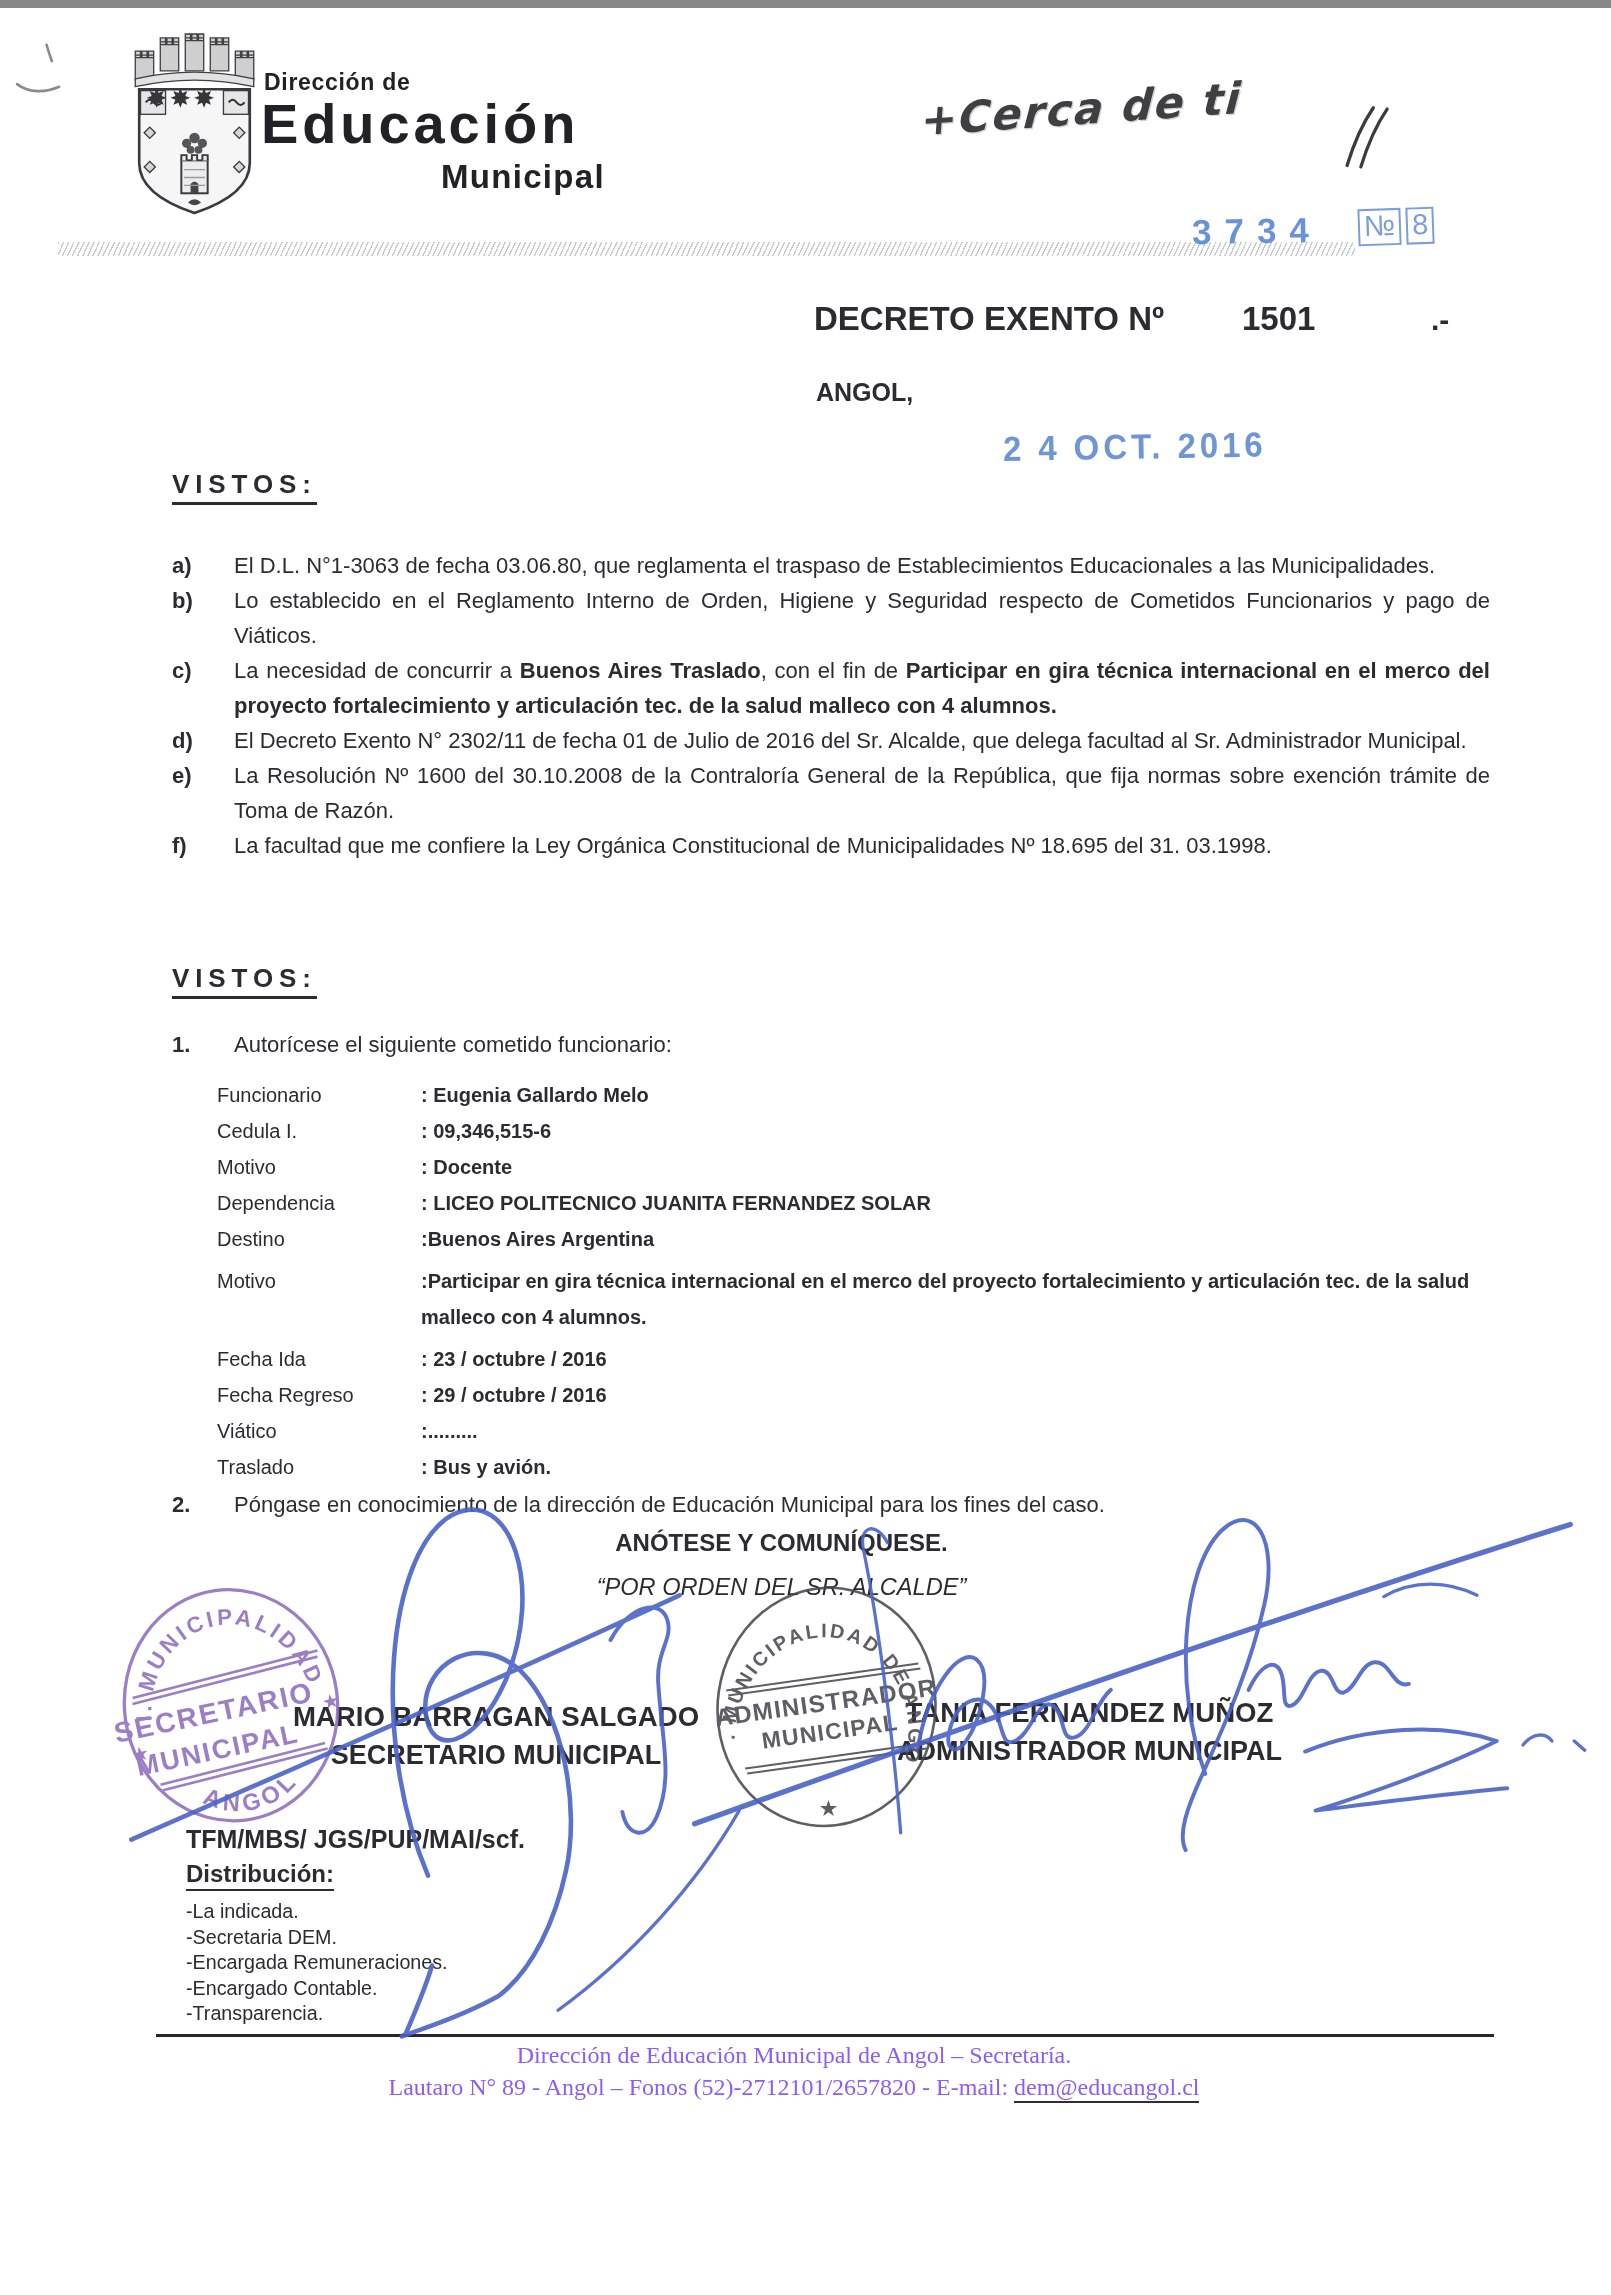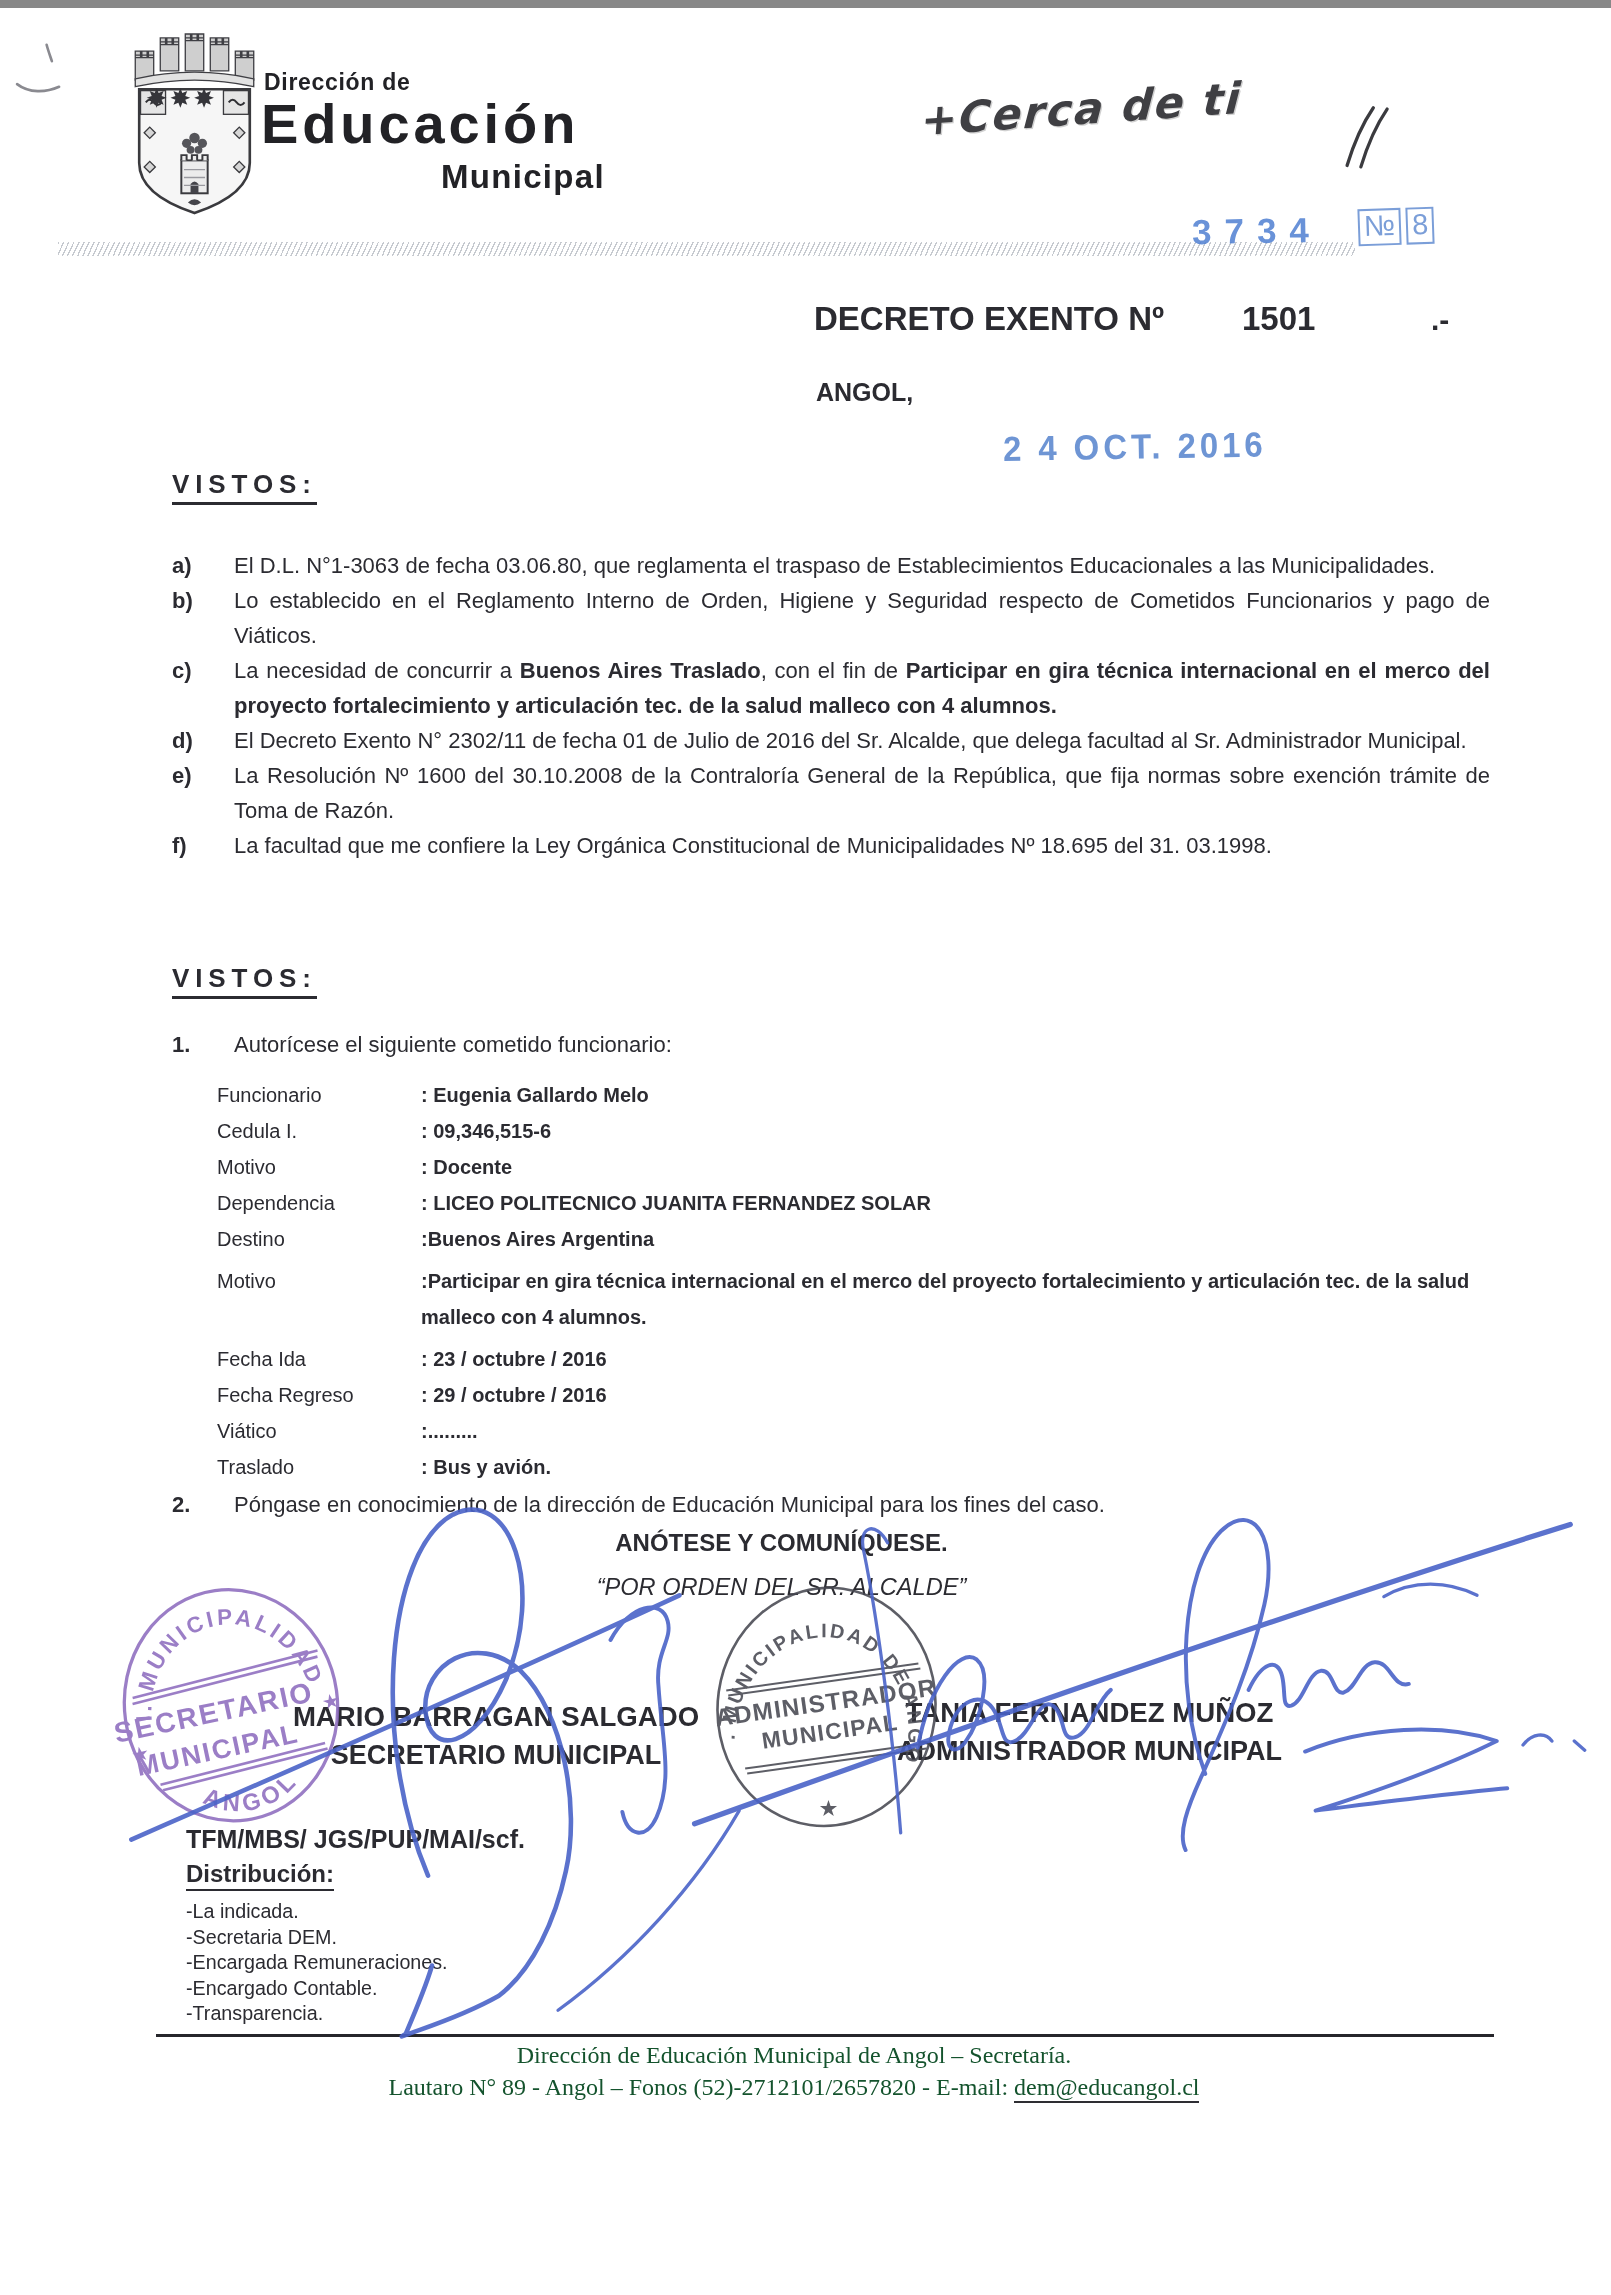--- a/index.html
+++ b/index.html
@@ -69,21 +69,21 @@
   .sig-right{left:873px;top:1691px;width:433px;}
   .sig-title{margin-top:11.8px;font-size:27px;}
   
   .initials{left:186px;top:1819px;font-size:25px;font-weight:bold;}
   .dist-head{left:186px;top:1854px;font-size:24px;font-weight:bold;
     border-bottom:2.6px solid #2b2b31;padding-bottom:2.6px;}
   .dist-list{left:186px;top:1891px;font-size:19.7px;line-height:25.6px;}
   
   .footer-rule{left:156px;top:2026px;width:1338px;height:2.6px;background:#26262b;}
   .footer{left:131px;width:1326px;text-align:center;
-    font-family:"Liberation Serif","DejaVu Serif",serif;font-size:24px;color:#14532d;}
+    font-family:"Liberation Serif","DejaVu Serif",serif;font-size:24px;color:#8b5cf6;}
   .footer1{top:2035px;}
   .footer2{top:2067px;}
   .email{border-bottom:2px solid #2e2e33;padding-bottom:1.3px;}
   
   .stampsvg{position:absolute;overflow:visible;z-index:5;}
   .overlay{position:absolute;left:0;top:0;z-index:30;pointer-events:none;}
 </style>
 </head>
 <body>
 

